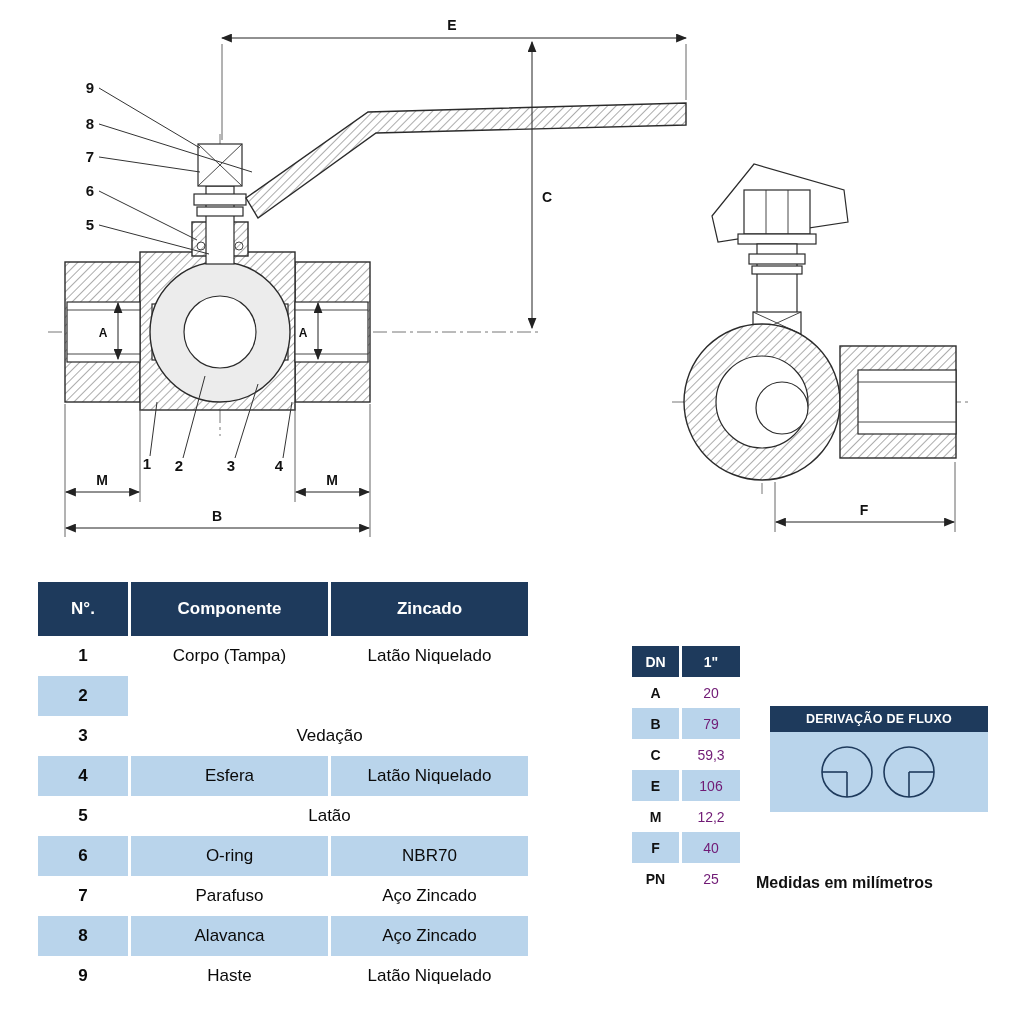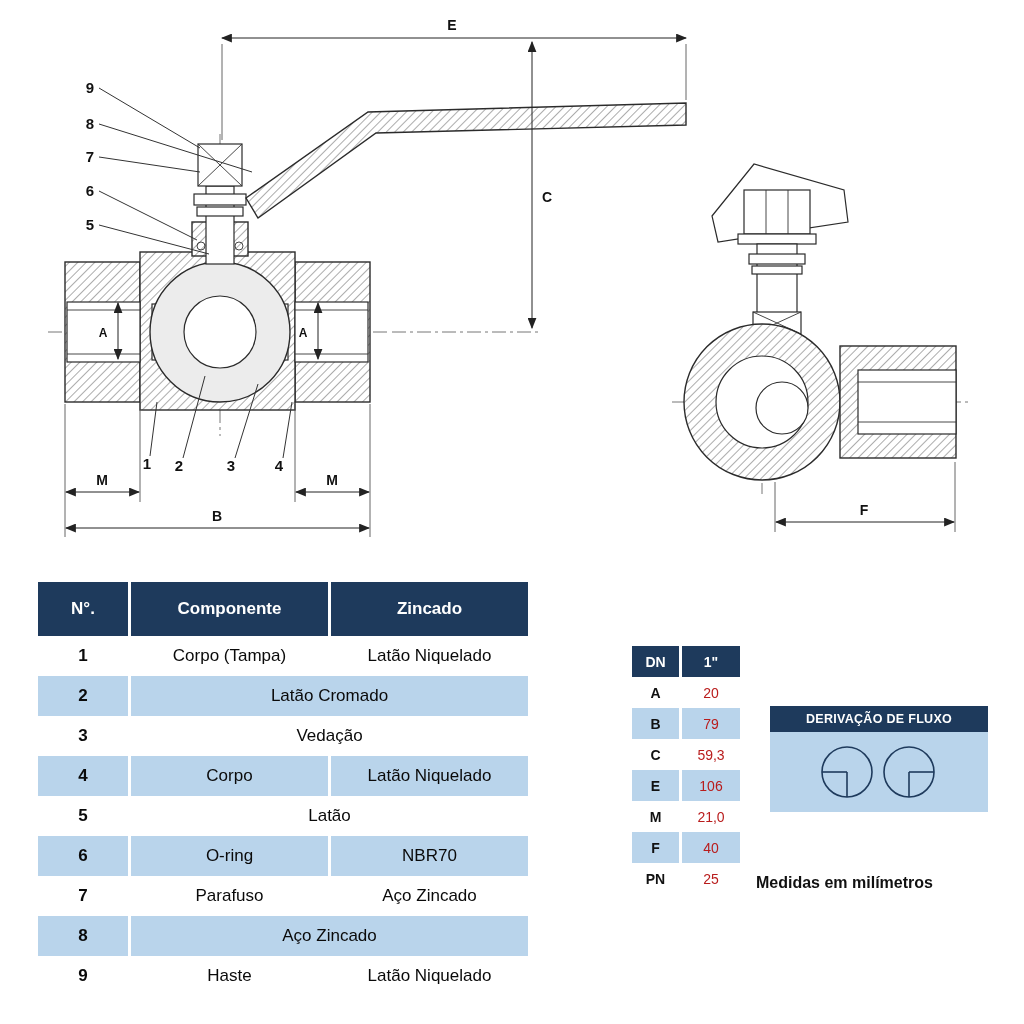--- a/index.html
+++ b/index.html
@@ -34,21 +34,21 @@
   .ct-cell { display:flex; align-items:center; justify-content:center;
              font-size:17px; color:#0a0a0a; }
   .ct-cell.num { font-weight:700; }
   .ct-body .ct-row:nth-child(even) .ct-cell { background:#b9d4eb; }
 
   
   .dim-table { position:absolute; left:632px; top:646px; width:108px; }
   .dt-row { display:flex; gap:3px; height:31px; }
   .dt-cell { display:flex; align-items:center; justify-content:center; font-size:14px; }
   .dt-label { width:47px; flex:0 0 47px; font-weight:700; color:#111; }
-  .dt-value { flex:1 1 0; color:#b91c1c; }
+  .dt-value { flex:1 1 0; color:#701a75; }
   .dt-head .dt-label, .dt-head .dt-value { background:#1e3a5c; color:#fff; font-weight:700; }
   .dt-row.alt .dt-label, .dt-row.alt .dt-value { background:#b9d4eb; }
 
   
   .flow-box { position:absolute; left:770px; top:706px; width:218px; }
   .fb-header { background:#1e3a5c; color:#fff; font-weight:700; font-size:12.5px;
                text-align:center; padding:6px 0; letter-spacing:.3px; }
   .fb-body { background:#b9d4eb; height:80px; display:flex;
              align-items:center; justify-content:center; }
 
@@ -198,47 +198,47 @@
       <div class="ct-hcell col-mat">Zincado</div>
     </div>
     <div class="ct-body">
       <div class="ct-row">
         <div class="ct-cell num col-num">1</div>
         <div class="ct-cell col-comp">Corpo (Tampa)</div>
         <div class="ct-cell col-mat">Latão Niquelado</div>
       </div>
       <div class="ct-row">
         <div class="ct-cell num col-num">2</div>
-        <div class="ct-cell col-mat">Latão Cromado</div>
       </div>
       <div class="ct-row">
         <div class="ct-cell num col-num">3</div>
         <div class="ct-cell col-comp">Vedação</div>
       </div>
       <div class="ct-row">
         <div class="ct-cell num col-num">4</div>
-        <div class="ct-cell col-comp">Corpo</div>
+        <div class="ct-cell col-comp">Esfera</div>
         <div class="ct-cell col-mat">Latão Niquelado</div>
       </div>
       <div class="ct-row">
         <div class="ct-cell num col-num">5</div>
         <div class="ct-cell col-mat">Latão</div>
       </div>
       <div class="ct-row">
         <div class="ct-cell num col-num">6</div>
         <div class="ct-cell col-comp">O-ring</div>
         <div class="ct-cell col-mat">NBR70</div>
       </div>
       <div class="ct-row">
         <div class="ct-cell num col-num">7</div>
         <div class="ct-cell col-comp">Parafuso</div>
         <div class="ct-cell col-mat">Aço Zincado</div>
       </div>
       <div class="ct-row">
         <div class="ct-cell num col-num">8</div>
+        <div class="ct-cell col-comp">Alavanca</div>
         <div class="ct-cell col-mat">Aço Zincado</div>
       </div>
       <div class="ct-row">
         <div class="ct-cell num col-num">9</div>
         <div class="ct-cell col-comp">Haste</div>
         <div class="ct-cell col-mat">Latão Niquelado</div>
       </div>
     </div>
   </div>
 
@@ -258,21 +258,21 @@
     <div class="dt-row">
       <div class="dt-cell dt-label">C</div>
       <div class="dt-cell dt-value">59,3</div>
     </div>
     <div class="dt-row alt">
       <div class="dt-cell dt-label">E</div>
       <div class="dt-cell dt-value">106</div>
     </div>
     <div class="dt-row">
       <div class="dt-cell dt-label">M</div>
-      <div class="dt-cell dt-value">21,0</div>
+      <div class="dt-cell dt-value">12,2</div>
     </div>
     <div class="dt-row alt">
       <div class="dt-cell dt-label">F</div>
       <div class="dt-cell dt-value">40</div>
     </div>
     <div class="dt-row">
       <div class="dt-cell dt-label">PN</div>
       <div class="dt-cell dt-value">25</div>
     </div>
   </div>

